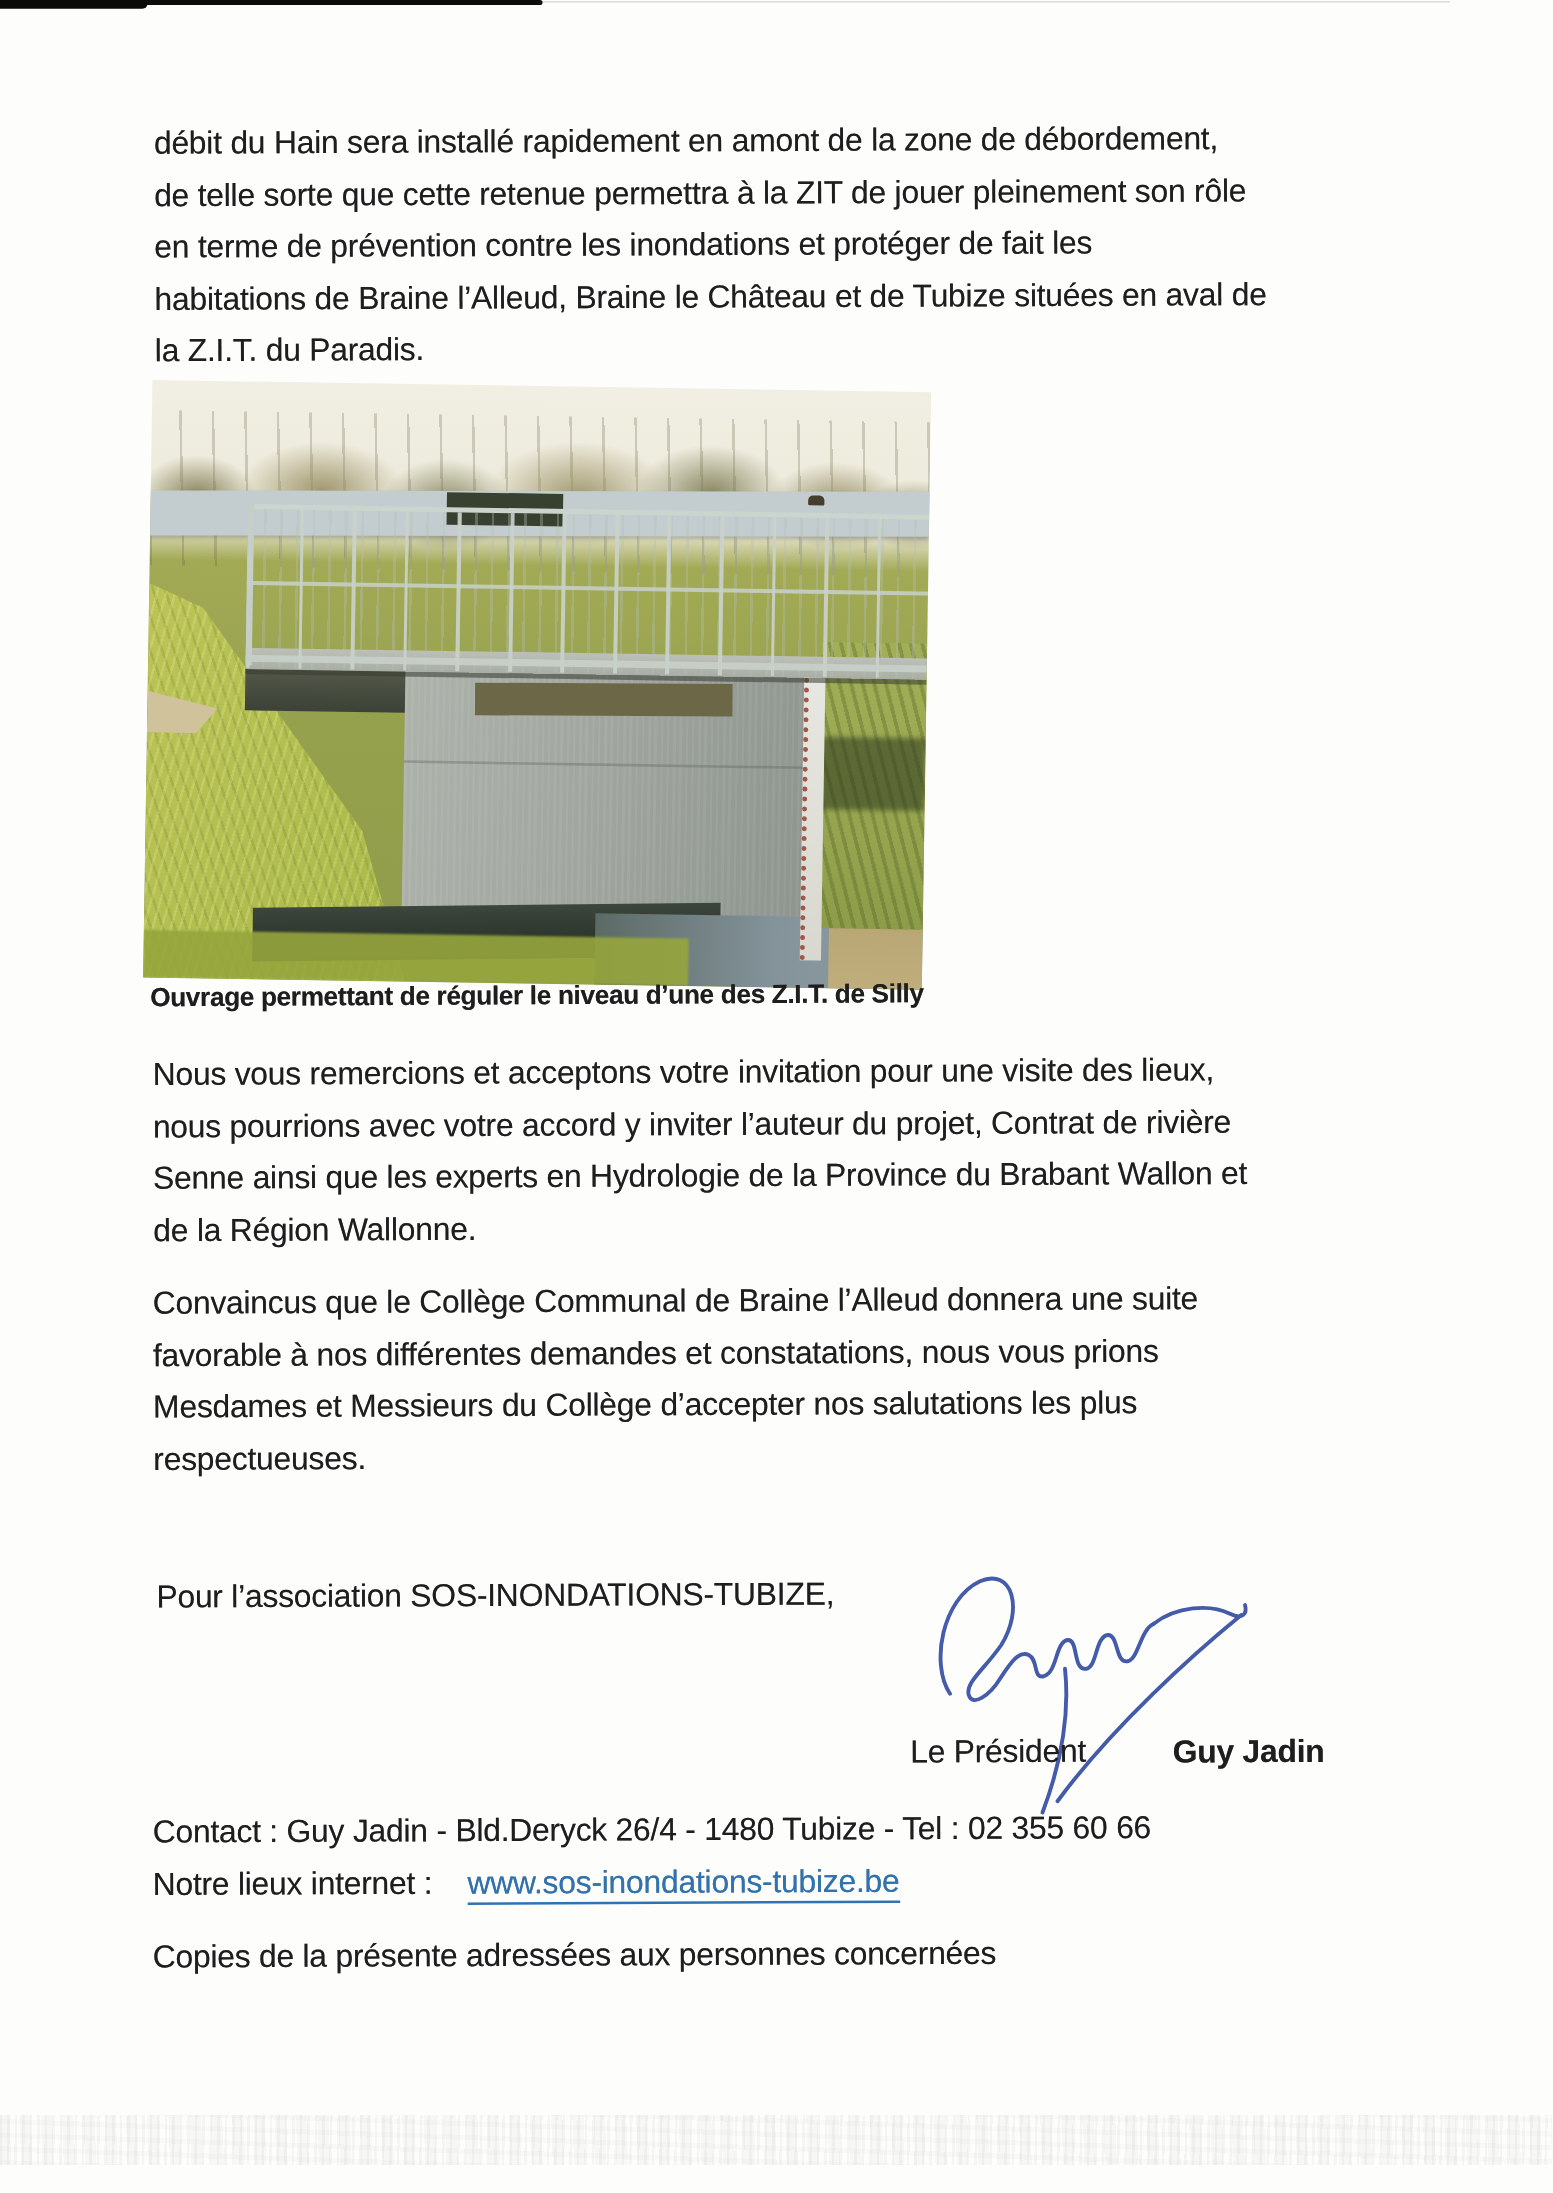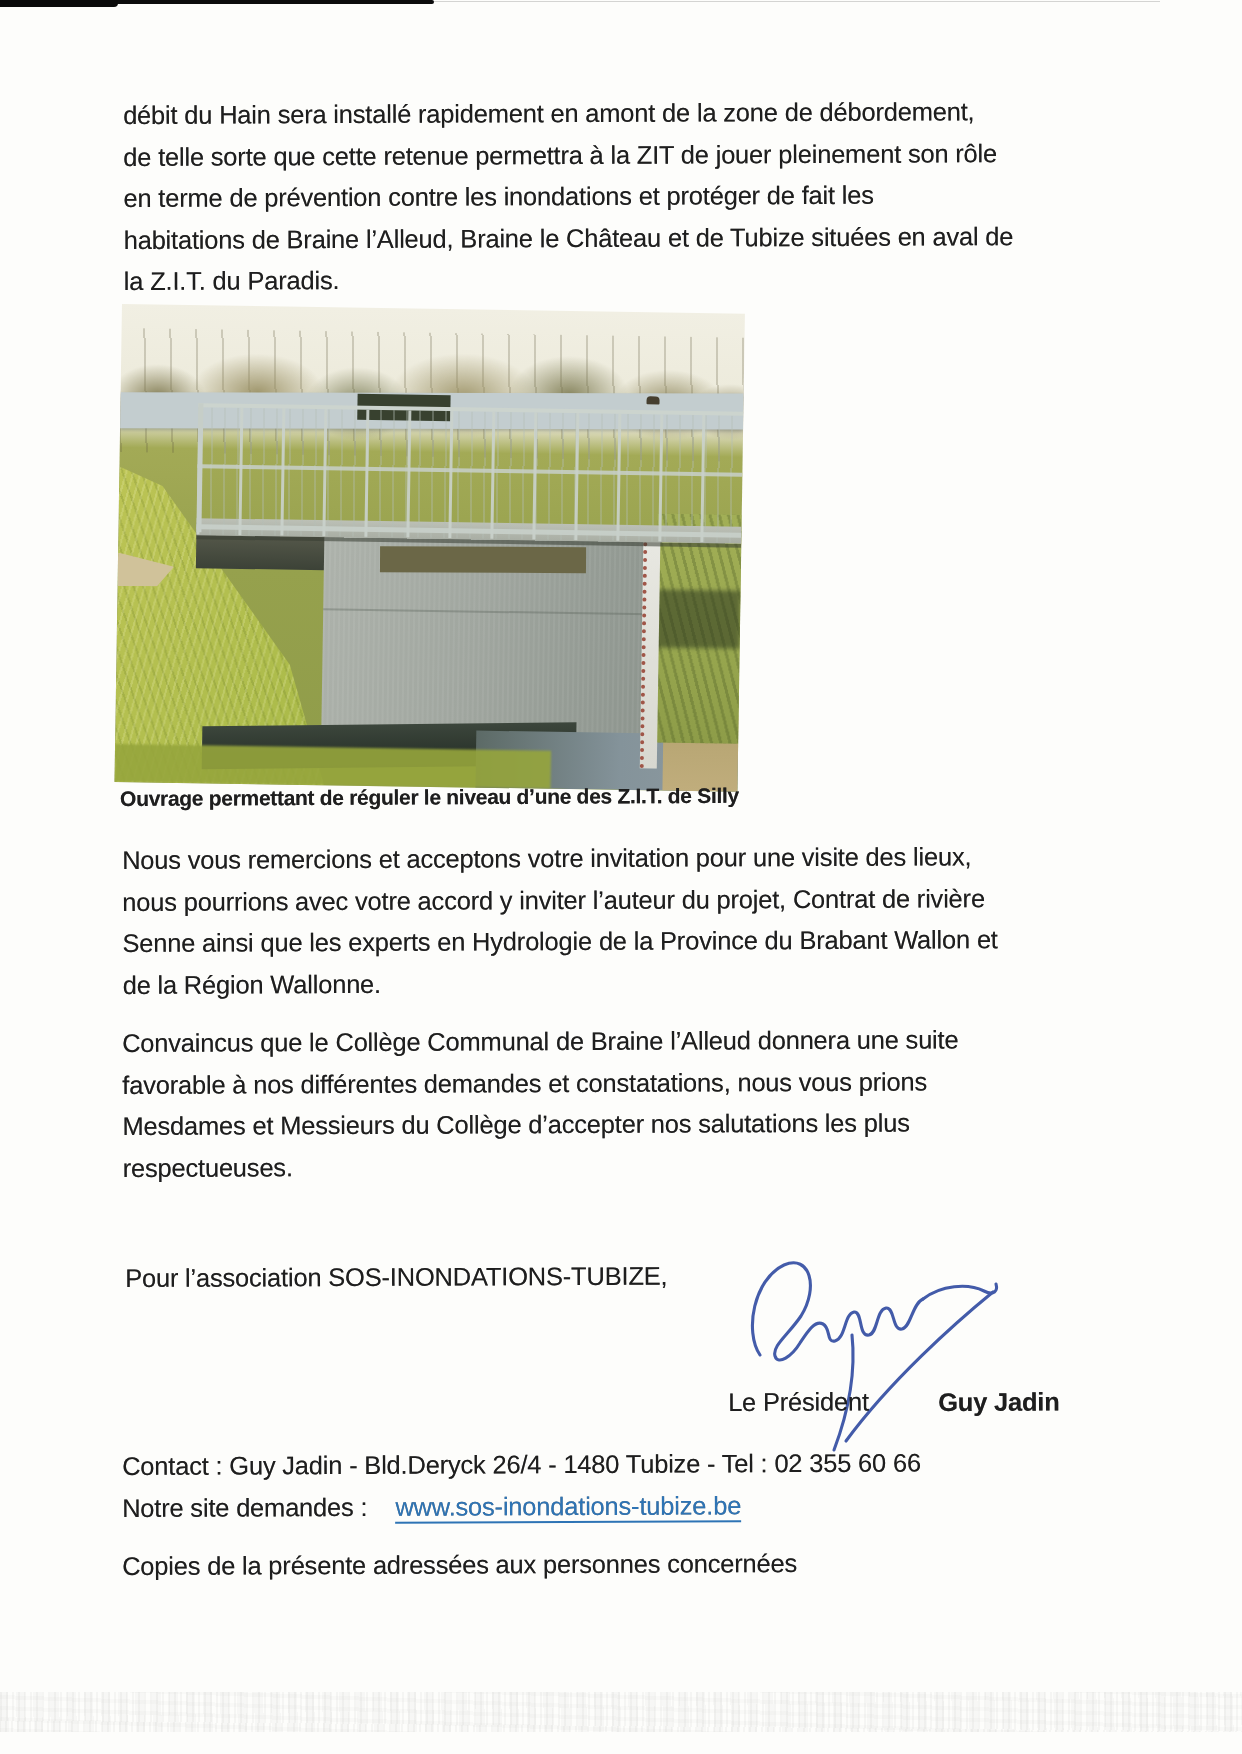--- a/index.html
+++ b/index.html
@@ -165,16 +165,16 @@
     <path d="M 122,92 C 126,130 118,170 104,207"></path>
   </g>
 </svg>
 
 <div class="abs txt signer-title">Le Président</div>
 <div class="abs txt signer-name">Guy Jadin</div>
 
 <div class="abs txt contact">Contact : Guy Jadin - Bld.Deryck 26/4 - 1480 Tubize - Tel : 02 355 60 66</div>
 
 <div class="abs txt site">
-  <span>Notre site demandes :</span><span class="gap"></span><a href="#" style="color:#2e74b5;border-color:#2e74b5;">www.sos-inondations-tubize.be</a>
+  <span>Notre lieux internet :</span><span class="gap"></span><a href="#" style="color:#2e74b5;border-color:#2e74b5;">www.sos-inondations-tubize.be</a>
 </div>
 
 <div class="abs txt copies">Copies de la présente adressées aux personnes concernées</div>
 
 </body></html>

